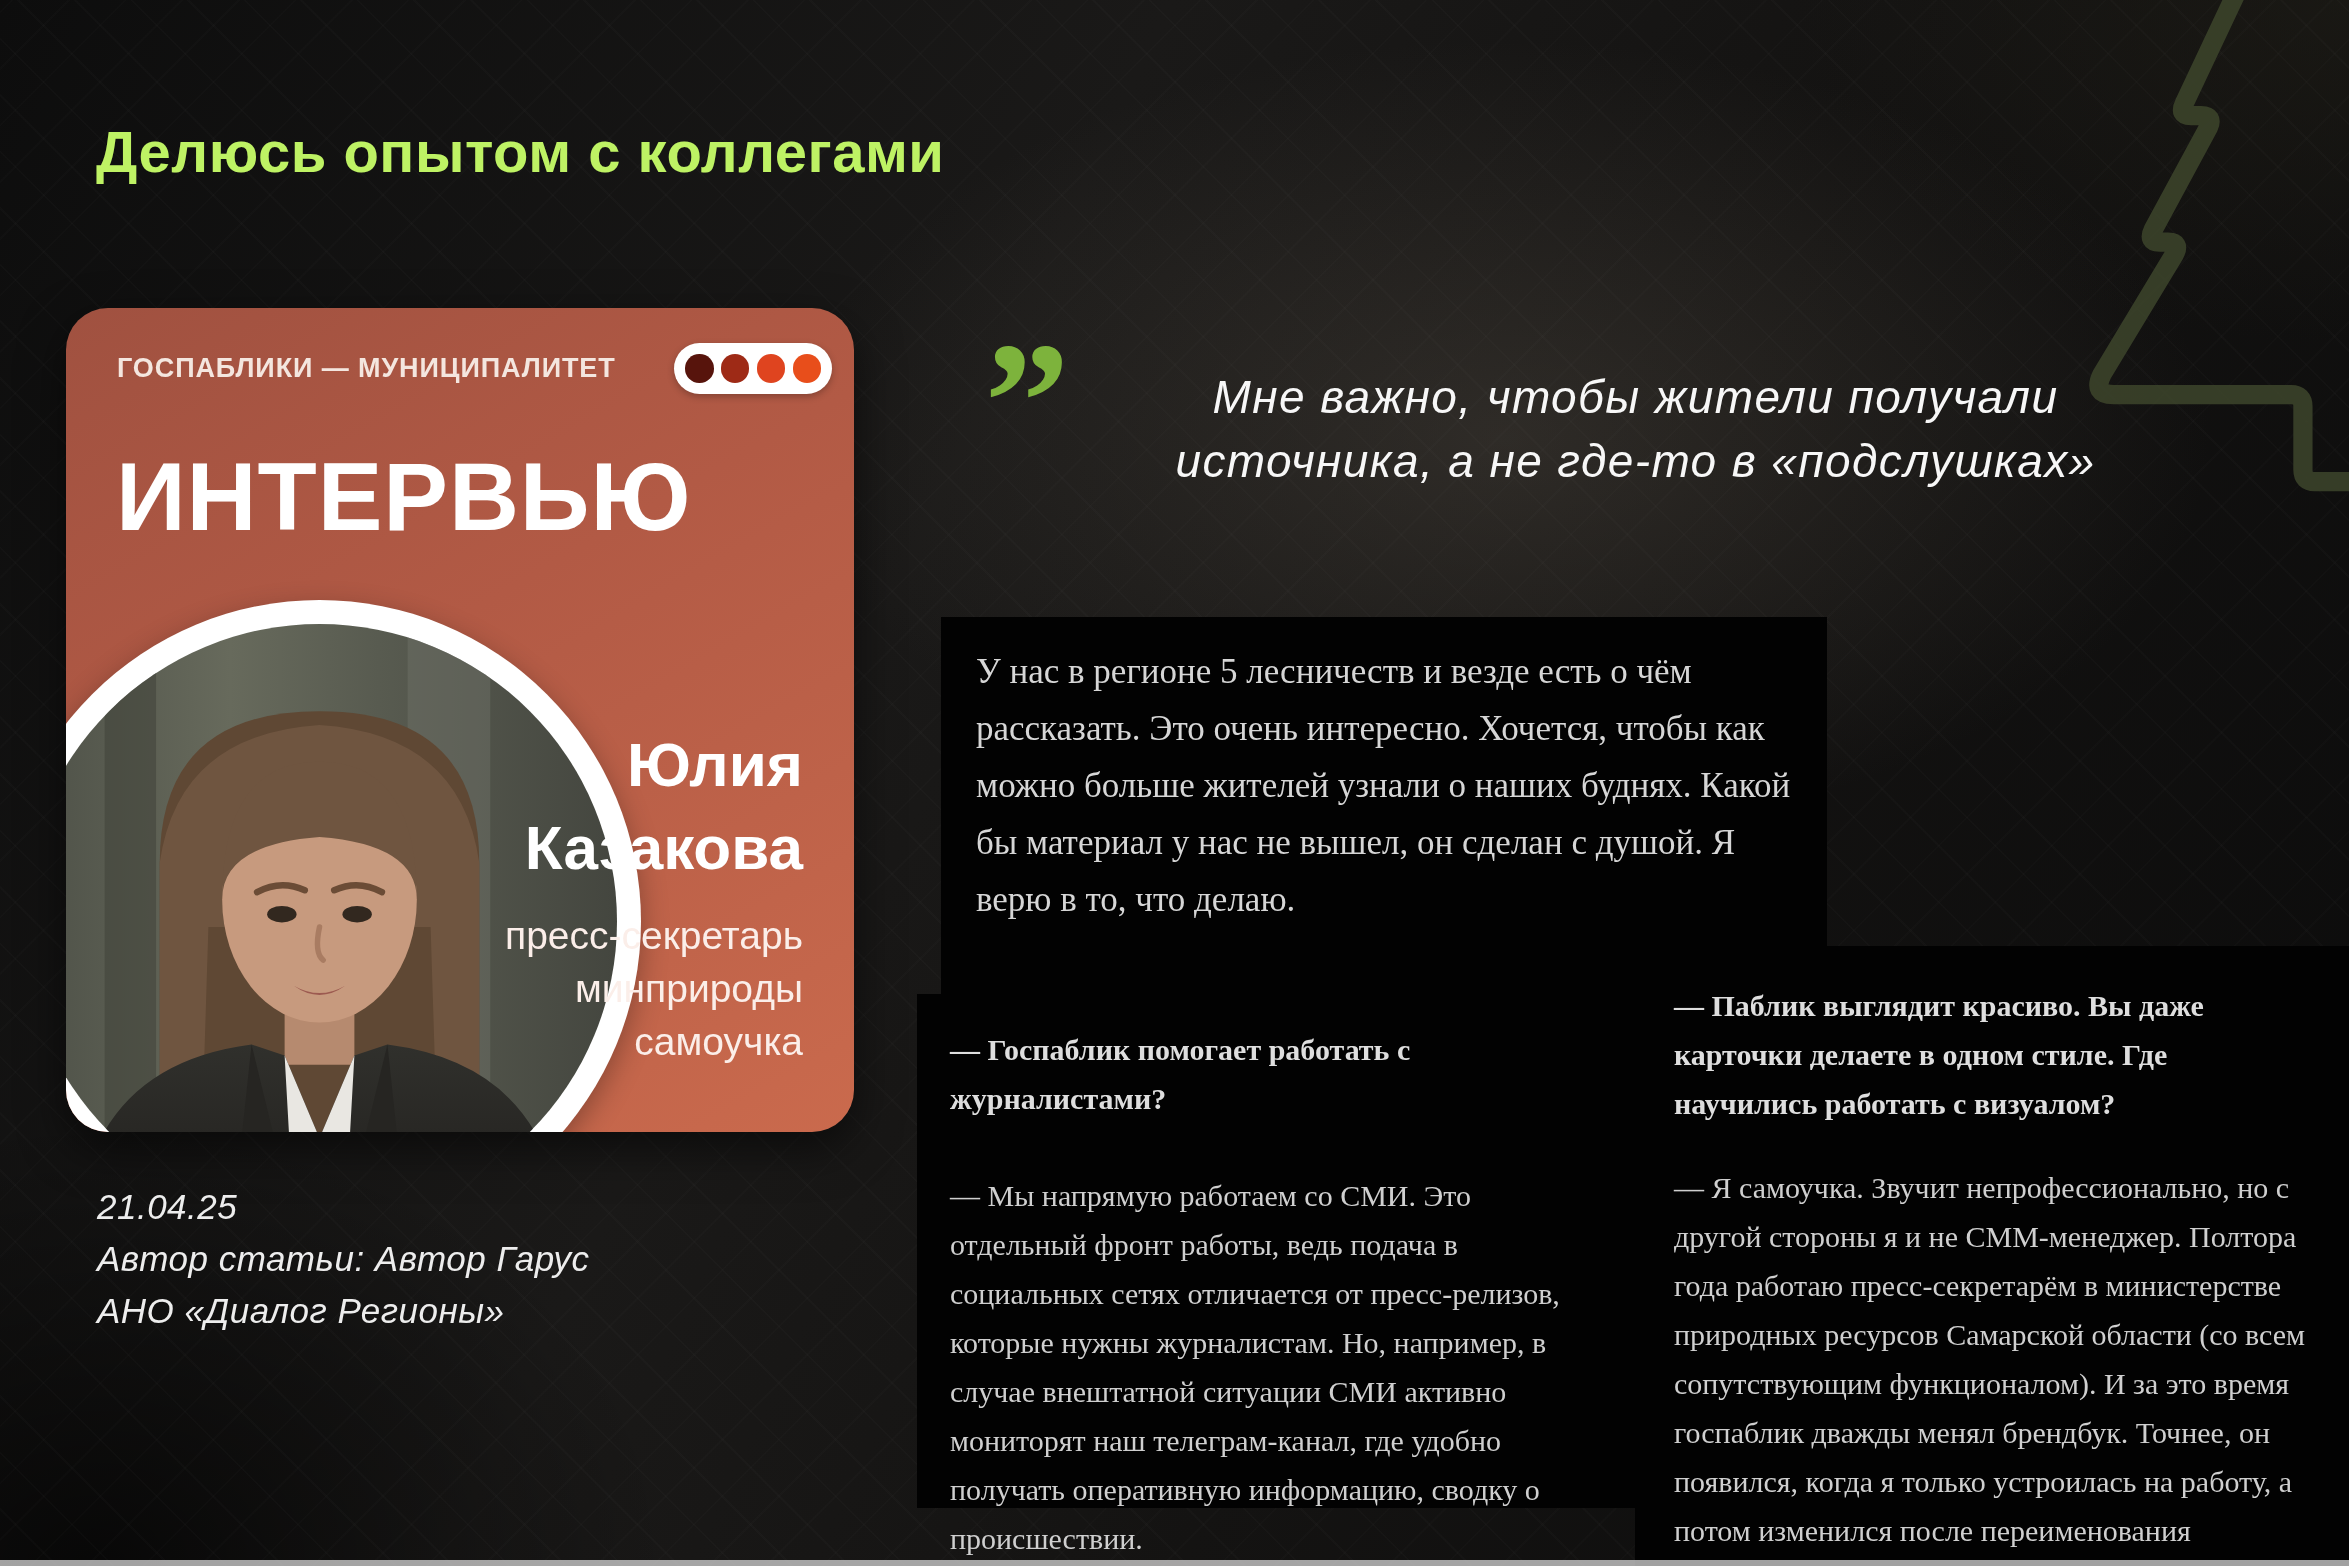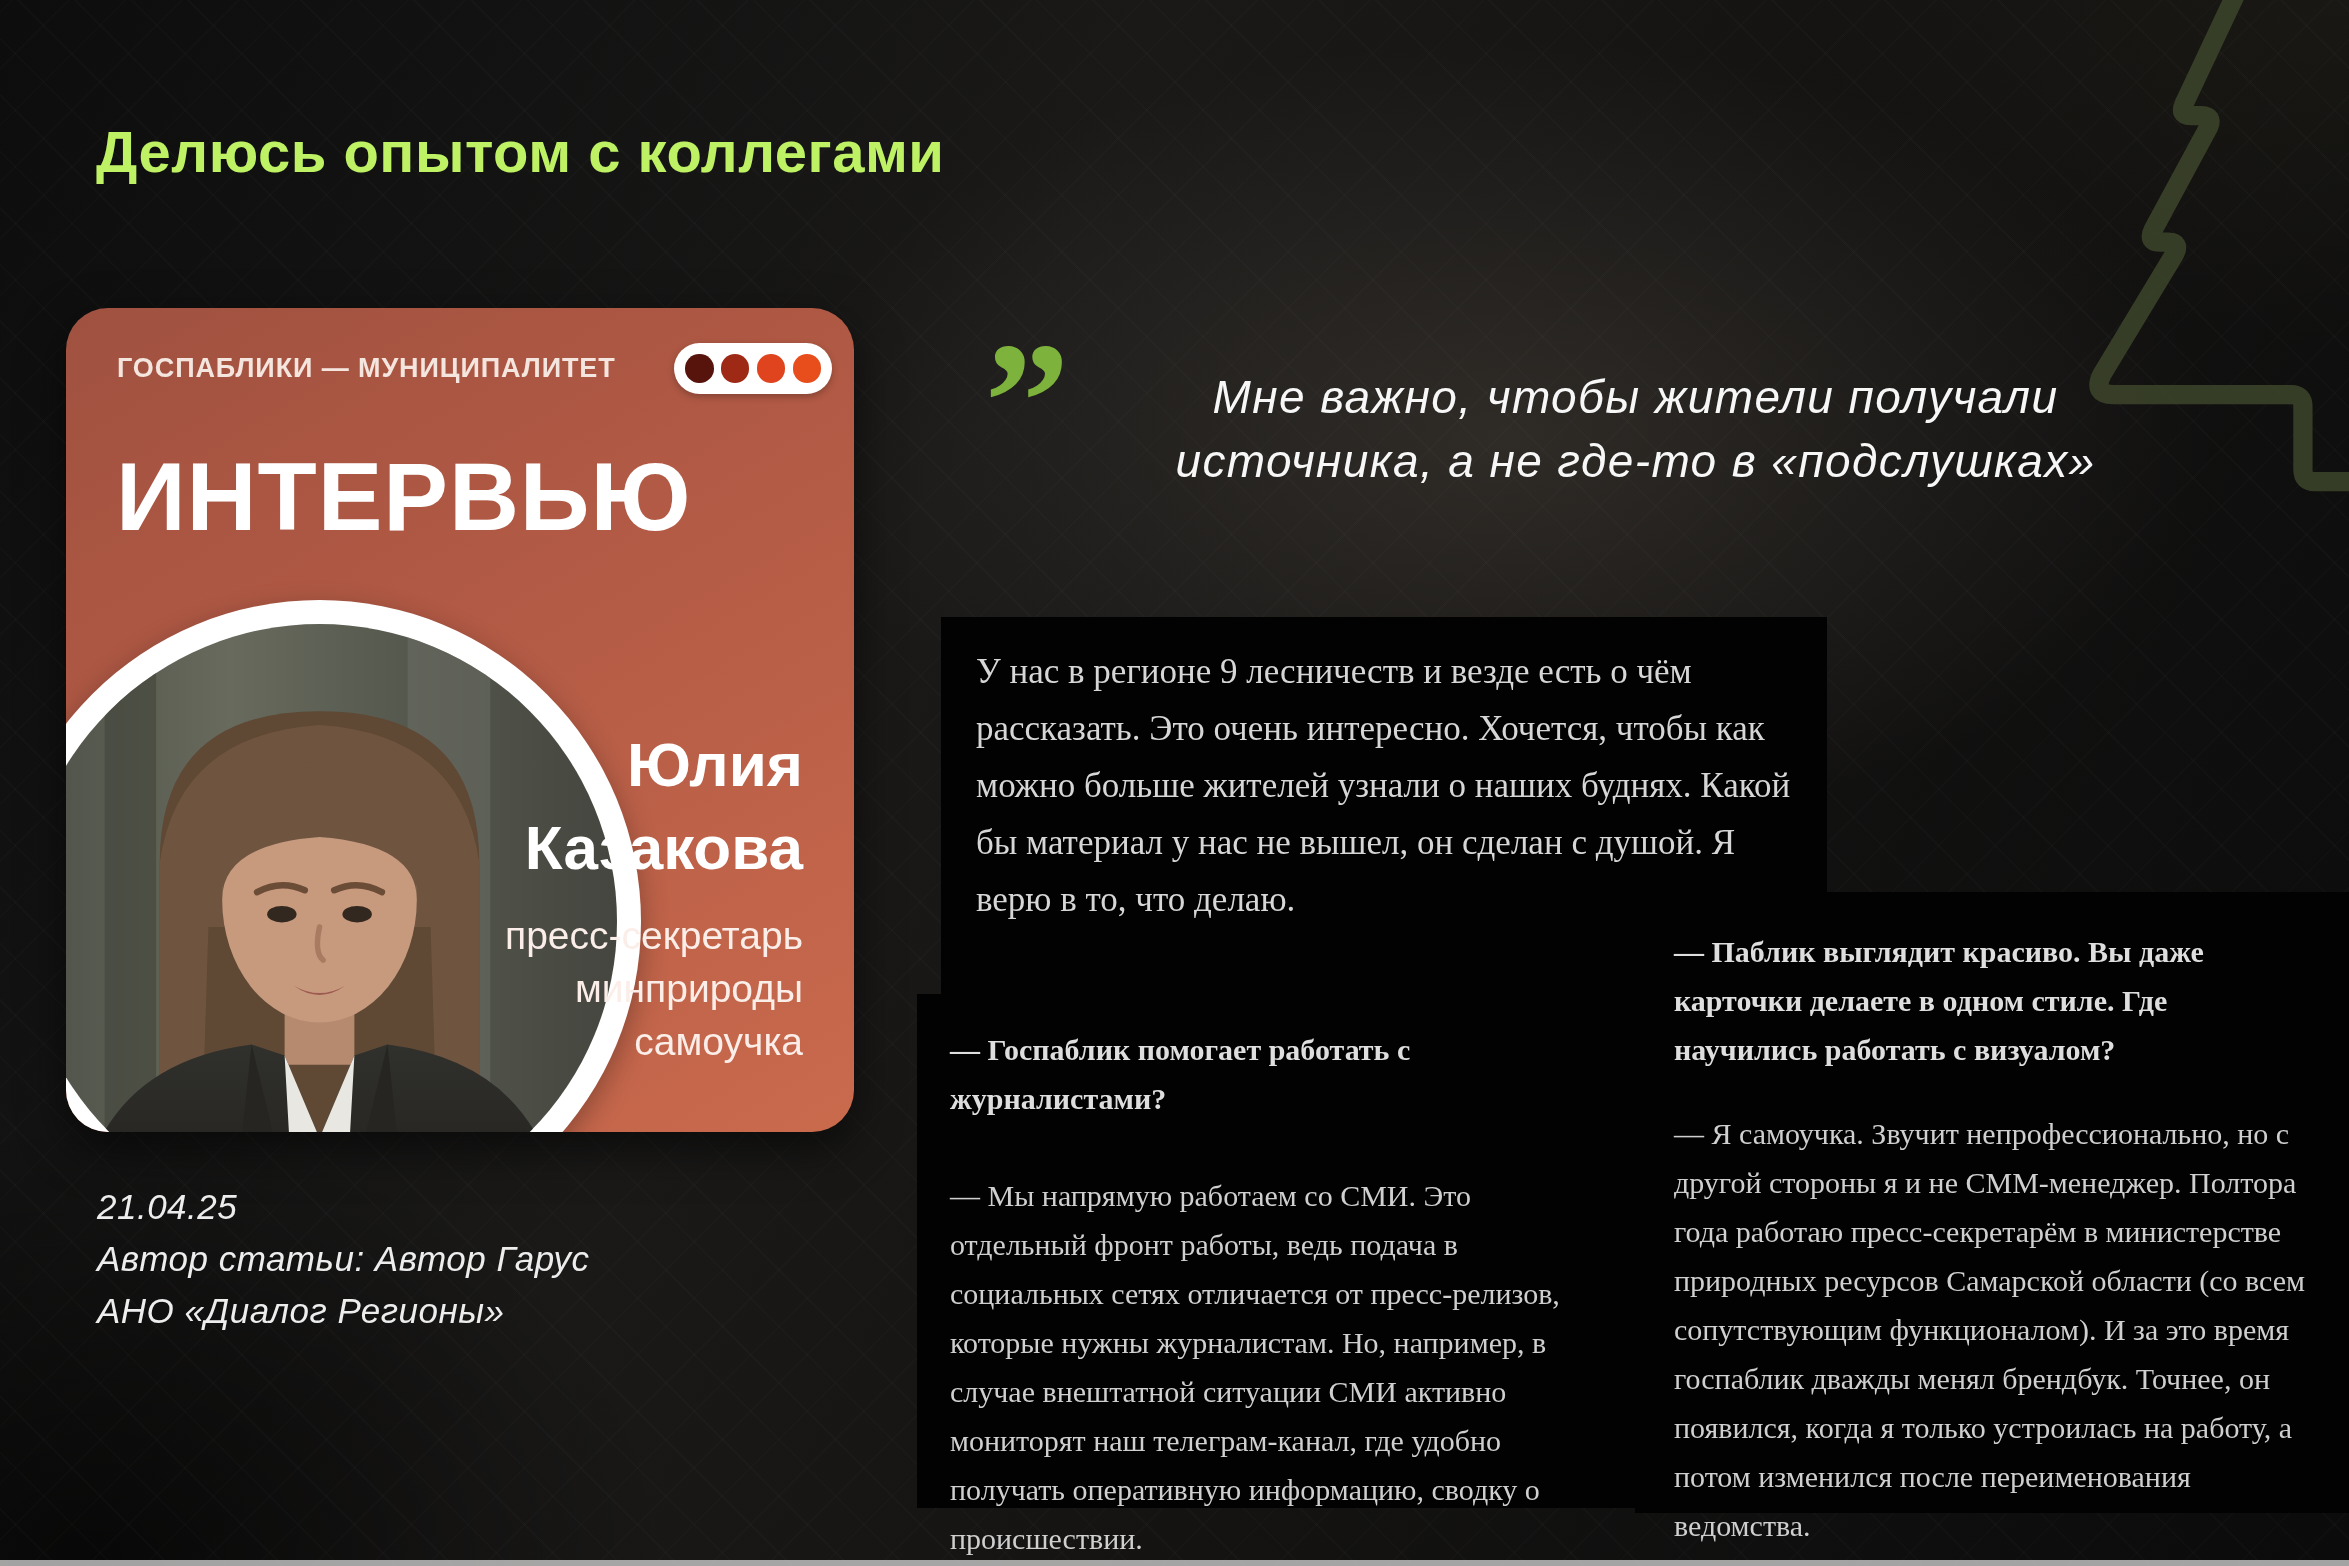--- a/index.html
+++ b/index.html
@@ -91,21 +91,21 @@
     font-size:46px;line-height:64px;font-weight:300;font-style:italic;
     color:#f7f7f7;letter-spacing:1.4px;
   }
 
   
   .blk{position:absolute;background:#020202;color:#d6d6d6;
        font-family:"Liberation Serif",serif;z-index:10;}
   .blk-intro{left:941px;top:617px;width:886px;height:489px;padding:0;}
   .blk-intro .txt{margin:26px 35px;font-size:35px;line-height:57px;}
   .blk-left{left:895px;top:994px;width:725px;height:514px;margin-left:22px;}
-  .blk-right{left:1635px;top:892px;width:715px;height:621px;z-index:11;}
+  .blk-right{left:1635px;top:946px;width:715px;height:621px;z-index:11;}
   .q{font-weight:700;color:#dedede;font-size:30px;line-height:49px;}
   .a{font-size:30px;line-height:49px;color:#cfcfcf;}
   .blk-left .q{margin:31px 33px 0 33px;}
   .blk-left .a{margin:48px 33px 0 33px;}
   .blk-right .q{margin:35px 39px 0 39px;}
   .blk-right .a{margin:35px 39px 0 39px;}
 </style>
 </head>
 <body>
 
@@ -190,21 +190,21 @@
   <div>АНО «Диалог Регионы»</div>
 </div>
 
 <div class="quote">
   <span class="quote-mark">”</span>
   <div class="quote-text">Мне важно, чтобы жители получали</div>
   <div class="quote-text">источника, а не где-то в «подслушках»</div>
 </div>
 
 <div class="blk blk-intro">
-  <div class="txt">У нас в регионе 9 лесничеств и везде есть о чём рассказать. Это очень интересно. Хочется, чтобы как можно больше жителей узнали о наших буднях. Какой бы материал у нас не вышел, он сделан с душой. Я верю в то, что делаю.</div>
+  <div class="txt">У нас в регионе 5 лесничеств и везде есть о чём рассказать. Это очень интересно. Хочется, чтобы как можно больше жителей узнали о наших буднях. Какой бы материал у нас не вышел, он сделан с душой. Я верю в то, что делаю.</div>
 </div>
 
 <div class="blk blk-left">
   <div class="q">— Госпаблик помогает работать с журналистами?</div>
   <div class="a">— Мы напрямую работаем со СМИ. Это отдельный фронт работы, ведь подача в социальных сетях отличается от пресс-релизов, которые нужны журналистам. Но, например, в случае внештатной ситуации СМИ активно мониторят наш телеграм-канал, где удобно получать оперативную информацию, сводку о происшествии.</div>
 </div>
 
 <div class="blk blk-right">
   <div class="q">— Паблик выглядит красиво. Вы даже карточки делаете в одном стиле. Где научились работать с визуалом?</div>
   <div class="a">— Я самоучка. Звучит непрофессионально, но с другой стороны я и не СММ-менеджер. Полтора года работаю пресс-секретарём в министерстве природных ресурсов Самарской области (со всем сопутствующим функционалом). И за это время госпаблик дважды менял брендбук. Точнее, он появился, когда я только устроилась на работу, а потом изменился после переименования ведомства.</div>

